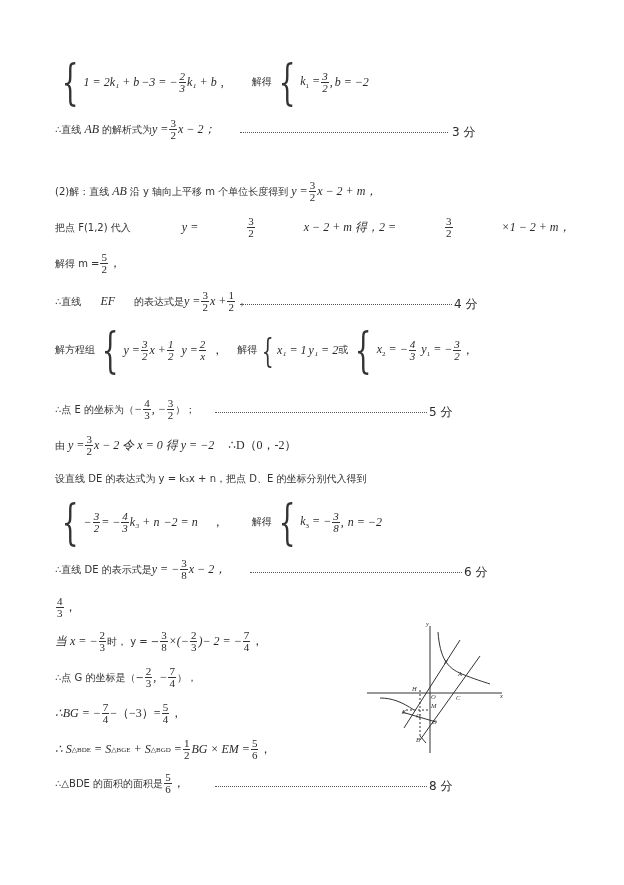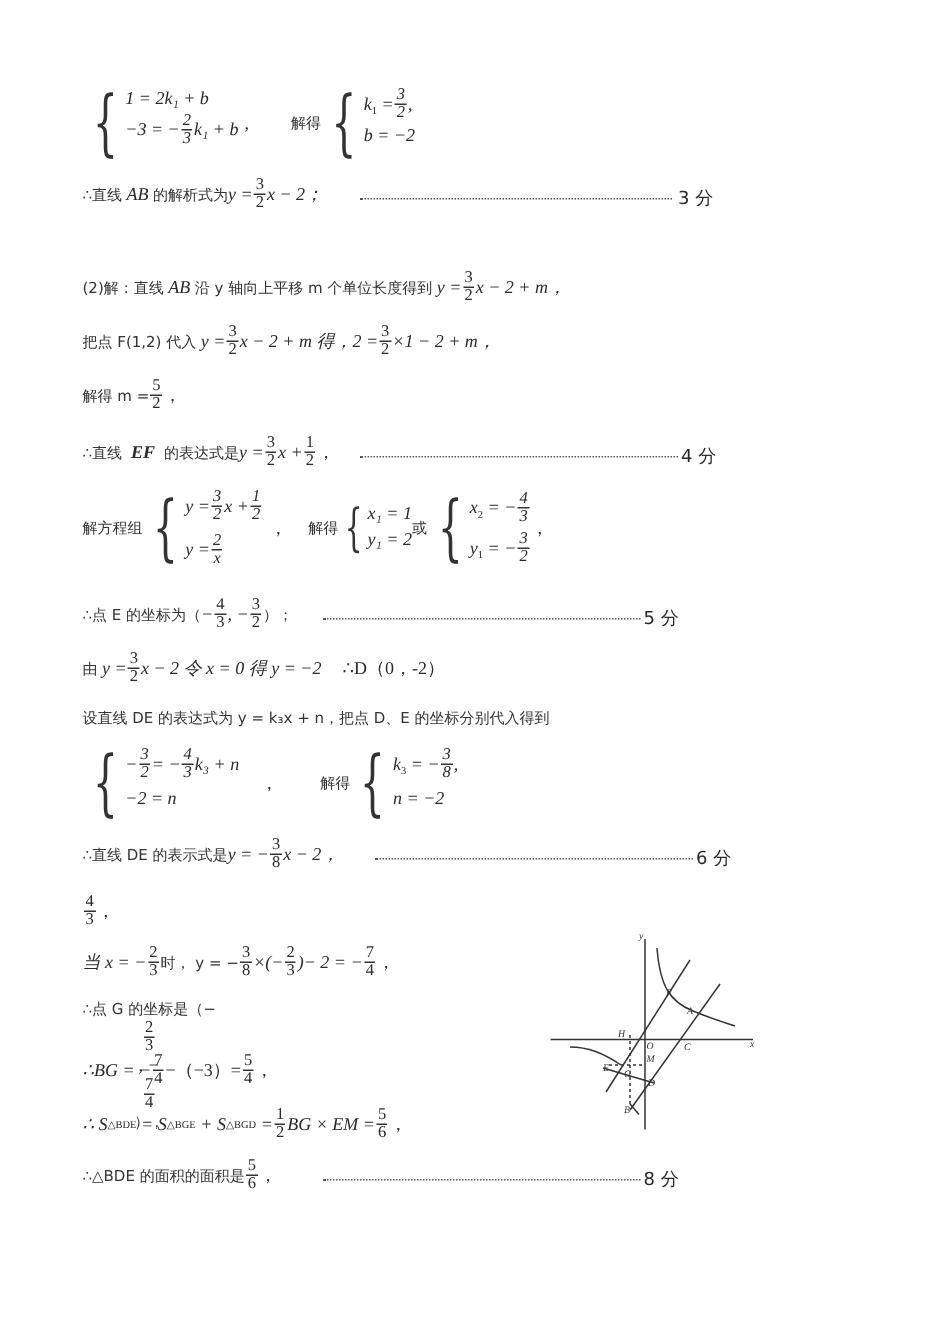--- a/index.html
+++ b/index.html
@@ -11,21 +11,21 @@
   .line { position: absolute; left: 55px; white-space: nowrap; display: flex; align-items: center; }
   .m { font-style: italic; font-family: "Liberation Serif", serif; font-size: 12px; }
   .n { font-family: "Liberation Serif", serif; font-size: 12px; }
   .cn { font-family: "DejaVu Sans", sans-serif; font-size: 10px; color: #333; }
   .frac { display: inline-flex; flex-direction: column; align-items: center; vertical-align: middle; margin: 0 1px; font-family: "Liberation Serif", serif; font-size: 11px; line-height: 11px; }
   .frac .num { border-bottom: 1px solid #333; padding: 0 1px; }
   .frac .den { padding: 0 1px; }
   .sys { display: inline-flex; align-items: stretch; }
   .brace { font-family: "DejaVu Serif", serif; font-size: 34px; line-height: 1; color: #333; transform: scaleX(0.55); margin-right: -2px; display: flex; align-items: center; }
   .brace.lg { font-size: 48px; }
-  .rows { display: flex; flex-direction: column; gap: 2px; }
+  .rows { display: flex; flex-direction: row; justify-content: space-between; gap: 2px; }
   .row { display: flex; align-items: center; }
   .dots { position: absolute; border-bottom: 1px dotted #555; height: 0; }
   .score { position: absolute; font-family: "DejaVu Sans", sans-serif; font-size: 12px; }
   .sub { font-size: 7px; vertical-align: -3px; font-style: normal; }
   .gap { display: inline-block; width: 14px; }
   svg text { font-family: "Liberation Serif", serif; }
 </style>
 </head>
 <body>
 
@@ -83,21 +83,21 @@
   <span class="m" style="margin:0 3px;">AB</span>
   <span class="cn">沿 y 轴向上平移 m 个单位长度得到</span>
   <span class="m" style="margin-left:3px;">y =</span>
   <span class="frac">
       <span class="num">3</span>
       <span class="den">2</span>
     </span>
   <span class="m">x − 2 + m，</span>
 </div>
 
-<div class="line" style="top:216px;">
+<div class="line" style="top:216px;gap:48px;">
   <span class="cn">把点 F(1,2) 代入</span>
   <span class="m" style="margin-left:3px;">y =</span>
   <span class="frac">
       <span class="num">3</span>
       <span class="den">2</span>
     </span>
   <span class="m">x − 2 + m 得，2 =</span>
   <span class="frac">
       <span class="num">3</span>
       <span class="den">2</span>
@@ -109,21 +109,21 @@
   <span class="cn">解得 m =</span>
   <span class="frac">
       <span class="num">5</span>
       <span class="den">2</span>
     </span>
   <span class="n">，</span>
 </div>
 
 <div class="line" style="top:290px;">
   <span class="cn">∴直线</span>
-  <span class="m" style="margin:0 6px;font-weight:bold;">EF</span>
+  <span class="m" style="margin:0 19px;">EF</span>
   <span class="cn">的表达式是</span>
   <span class="m">y =</span>
   <span class="frac">
       <span class="num">3</span>
       <span class="den">2</span>
     </span>
   <span class="m">x +</span>
   <span class="frac">
       <span class="num">1</span>
       <span class="den">2</span>
@@ -304,21 +304,21 @@
     </span>
     <span class="m">)</span>
   <span class="m">− 2 = −</span>
   <span class="frac">
       <span class="num">7</span>
       <span class="den">4</span>
     </span>
   <span class="n">，</span>
 </div>
 
-<div class="line" style="top:666px;flex-direction:column;">
+<div class="line" style="top:666px;">
   <span class="cn">∴点 G 的坐标是（−</span>
   <span class="frac">
       <span class="num">2</span>
       <span class="den">3</span>
     </span>
   <span class="m">, −</span>
   <span class="frac">
       <span class="num">7</span>
       <span class="den">4</span>
     </span>

